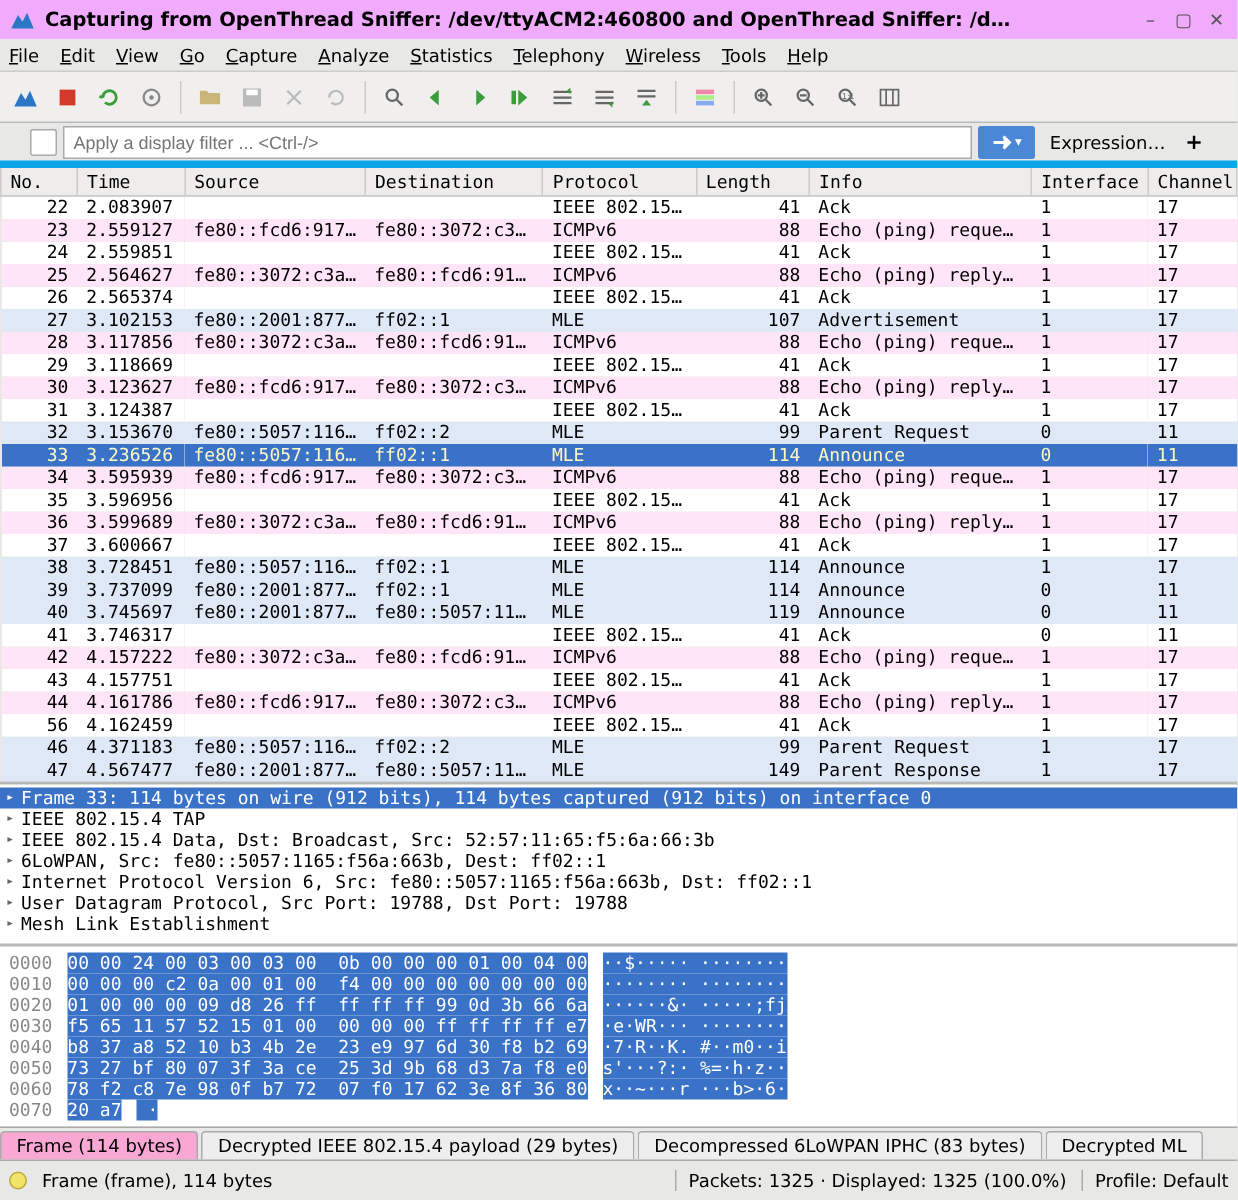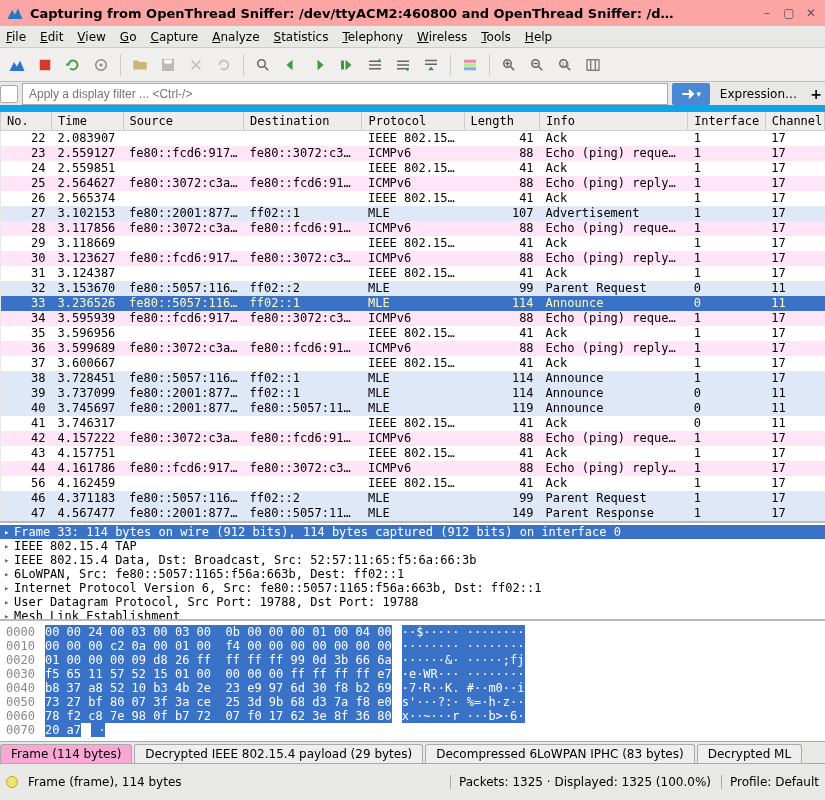--- a/index.html
+++ b/index.html
@@ -7,21 +7,21 @@
   font-family: "DejaVu Sans", "Liberation Sans", sans-serif;
   font-size: 12px;
   background: #e8e8e6;
   width: 825px; height: 800px;
   display: flex; flex-direction: column;
   overflow: hidden;
 }
 .mono { font-family: "DejaVu Sans Mono", "Liberation Mono", monospace; }
 .titlebar {
   height: 26px;
-  background: #fca5a5;
+  background: #f0abfc;
   display: flex; align-items: center;
   padding: 0 6px;
   gap: 6px;
 }
 .titlebar .title { flex: 1; font-weight: bold; font-size: 13px; white-space: nowrap; overflow: hidden; text-overflow: ellipsis; }
 .titlebar .win-btn { width: 16px; height: 16px; display: flex; align-items: center; justify-content: center; color: #555; }
 .menubar {
   height: 22px;
   display: flex; align-items: center;
   padding: 0 6px; gap: 14px;
@@ -39,22 +39,22 @@
 .toolbar .tbtn {
   width: 26px; height: 26px;
   display: flex; align-items: center; justify-content: center;
   border-radius: 3px;
 }
 .toolbar .sep { width: 1px; height: 22px; background: #ccc; margin: 0 4px; }
 .toolbar svg { width: 18px; height: 18px; }
 .filterbar {
   height: 30px;
   display: flex; align-items: center;
-  padding: 0 0; gap: 4px;
-  border-bottom: 7px solid #0ea5e9;
+  padding: 0 20px; gap: 4px;
+  border-bottom: 5px solid #0ea5e9;
 }
 .filterbar .bm {
   width: 18px; height: 18px;
   border: 1px solid #aaa; border-radius: 2px; background: #fff;
 }
 .filterbar input {
   flex: 1; height: 22px;
   border: 1px solid #aaa; padding: 0 6px;
   font-size: 12px;
 }
@@ -124,21 +124,21 @@
 .bottom-tabs .btab {
   padding: 2px 10px; border: 1px solid #aaa; border-bottom: none;
   border-radius: 3px 3px 0 0;
   background: #eee;
   margin-right: 2px; margin-top: 2px;
   font-size: 12px;
 }
 .bottom-tabs .btab.active { background: #f9a8d4; }
 
 .statusbar {
-  height: 37px;
+  height: 27px;
   display: flex; align-items: center;
   padding: 0 6px; gap: 10px;
   border-top: 1px solid #aaa;
   font-size: 12px;
 }
 .statusbar .led { width: 12px; height: 12px; border-radius: 50%; background: #f2e36b; border: 1px solid #bba93a; }
 .statusbar .spacer { flex: 1; }
 .statusbar .block { border-left: 1px solid #aaa; padding-left: 8px; }
 .app-icon { width: 18px; height: 18px; }
 </style>

